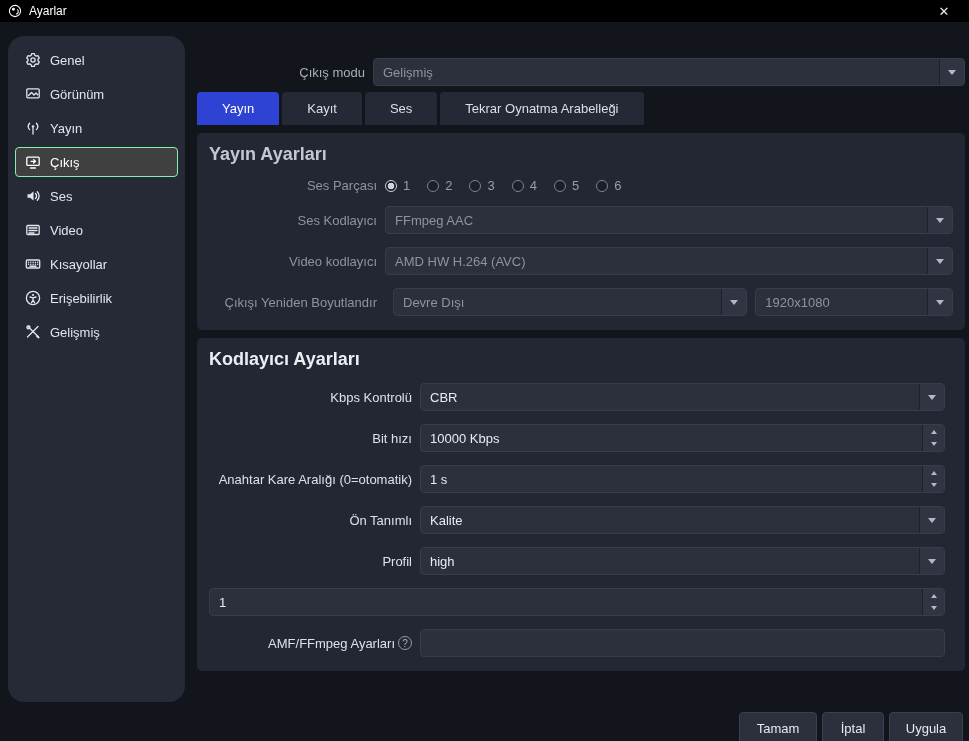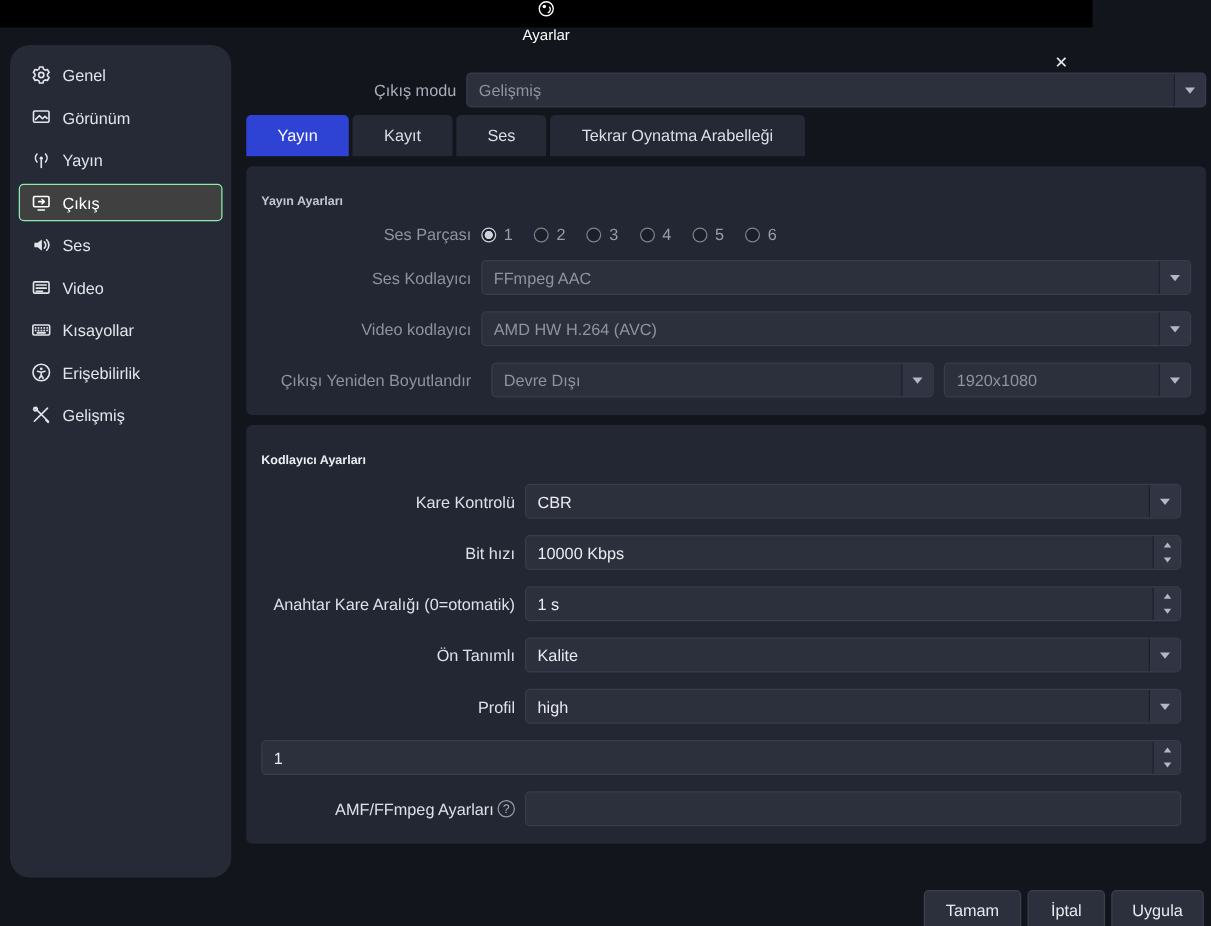--- a/index.html
+++ b/index.html
@@ -6,23 +6,23 @@
   html,body { width:969px; height:741px; overflow:hidden; }
   body {
     background:#13151d;
     font-family:"Liberation Sans", sans-serif;
     font-size:13px;
     color:#dfe2e9;
     position:relative;
   }
   
   .titlebar {
-    position:absolute; left:0; top:0; width:874px; height:22px;
+    position:absolute; left:0; top:0; width:969px; height:22px;
     background:#000; display:flex; align-items:center; gap:7px;
-    padding:0 8px; font-size:12px; color:#fff;flex-direction:column;
+    padding:0 8px; font-size:12px; color:#fff;
   }
   .titlebar .logo { width:14px; height:14px; display:flex; }
   .titlebar .close {
     margin-left:auto; width:34px; height:22px; display:flex;
     align-items:center; justify-content:center; font-size:13px; color:#e8e8e8;
     cursor:default;
   }
   
   .sidebar {
     position:absolute; left:8px; top:36px; width:177px; height:666px;
@@ -69,21 +69,21 @@
   .tri-dn-s { width:0; height:0; border:3.5px solid transparent; border-top:4.5px solid #b3b8c5; margin-top:2px; }
   
   .tabs { display:flex; gap:3px; margin-top:6px; }
   .tab {
     height:33px; display:flex; align-items:center; padding:0 25px;
     background:#252935; border-radius:4px 4px 0 0; color:#dcdfe6;
   }
   .tab.active { background:#2e42d4; color:#fff; }
   
   .panel { background:#232733; border-radius:5px; margin-top:8px; padding:11px 12px 14px 12px; }
-  .panel-title { font-weight:bold; font-size:10px;margin-top:12px; }
+  .panel-title { font-weight:bold; font-size:18px; }
   .pt-muted { color:#c3c7d1; }
   .pt-bright { color:#eceef3; }
   .frow { display:flex; align-items:center; margin-top:13px; }
   .panel--encoder .frow { padding-right:8px; }
   
   .radio-group { display:flex; align-items:center; gap:17px; }
   .radio { display:flex; align-items:center; gap:6px; color:#979daa; }
   .rdot {
     width:12px; height:12px; border-radius:50%;
     border:1px solid #7b8292; background:#1c1f28;
@@ -315,21 +315,21 @@
             <span class="tri-down"></span>
           </span>
       </div>
     </div>
   </div>
 
   <div class="panel panel--encoder">
     <div class="panel-title pt-bright">Kodlayıcı Ayarları</div>
 
     <div class="frow">
-      <span class="lbl lbl2">Kare Kontrolü</span>
+      <span class="lbl lbl2">Kbps Kontrolü</span>
       <div class="field">
         <span class="val bright">CBR</span>
         <span class="dd-btn">
             <span class="tri-down"></span>
           </span>
       </div>
     </div>
 
     <div class="frow">
       <span class="lbl lbl2">Bit hızı</span>

